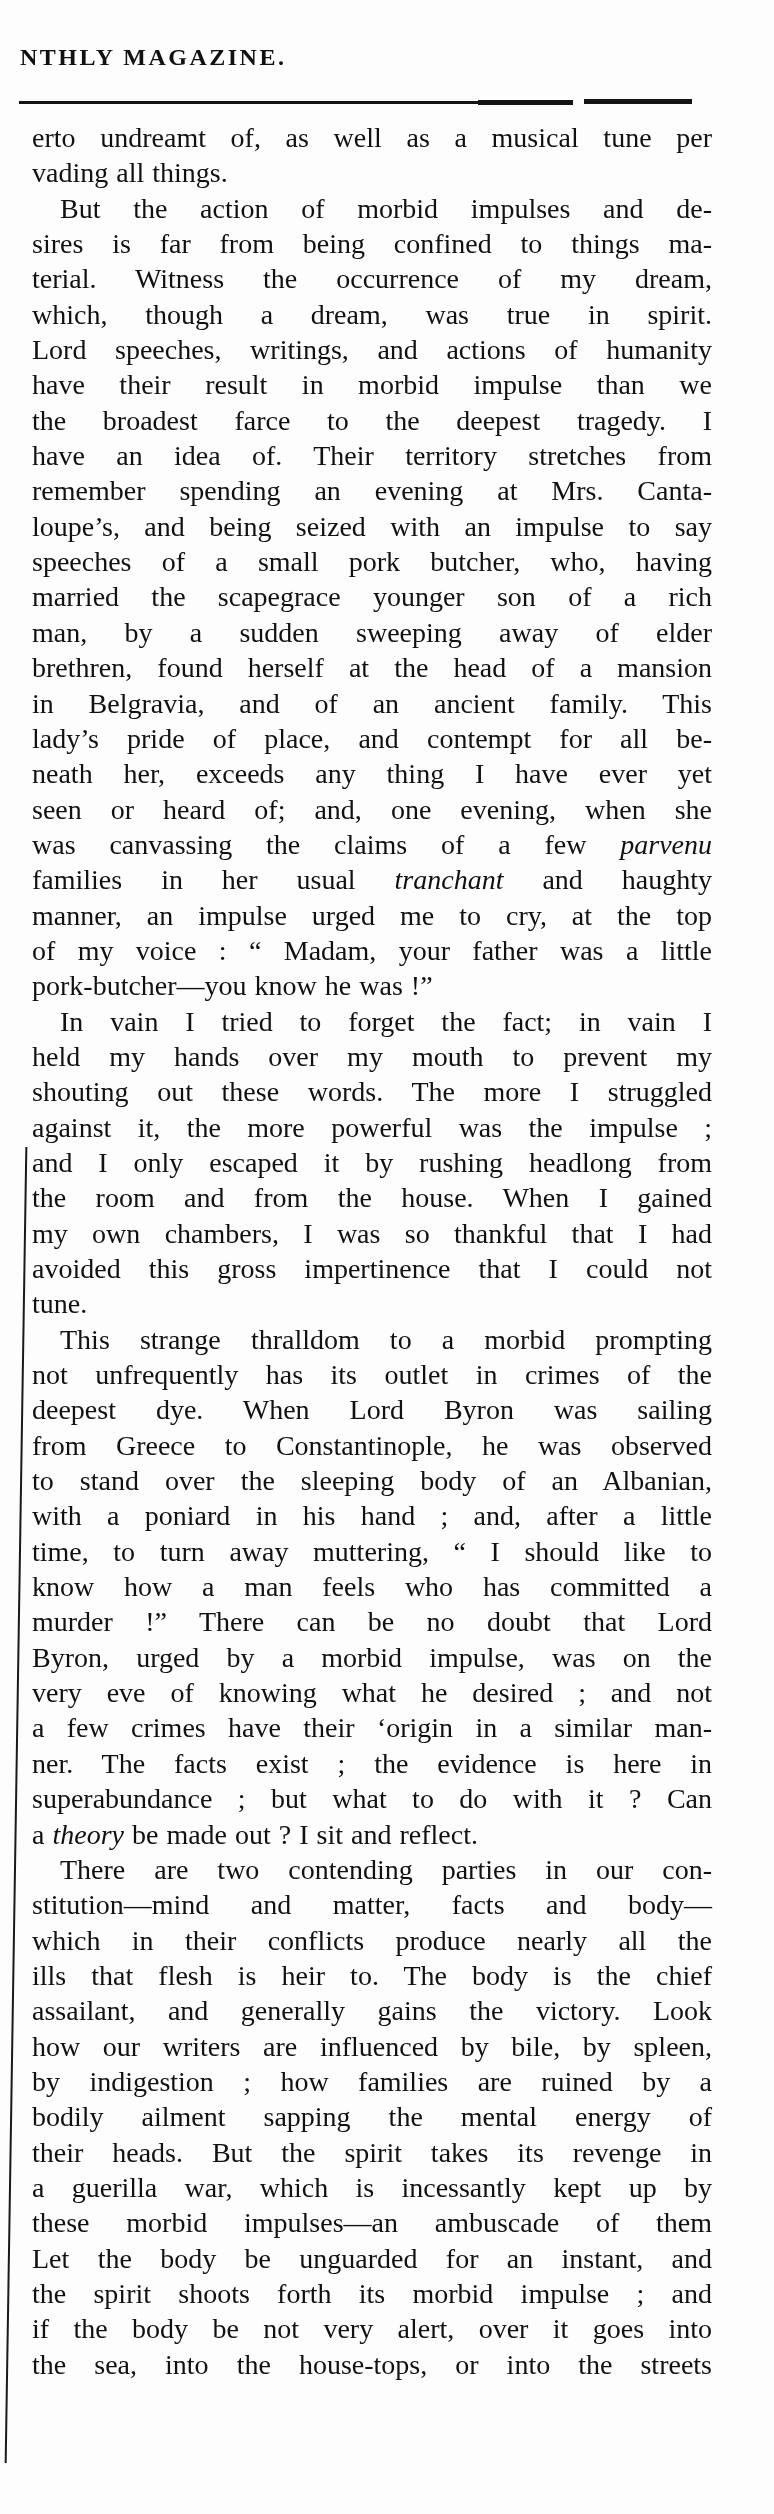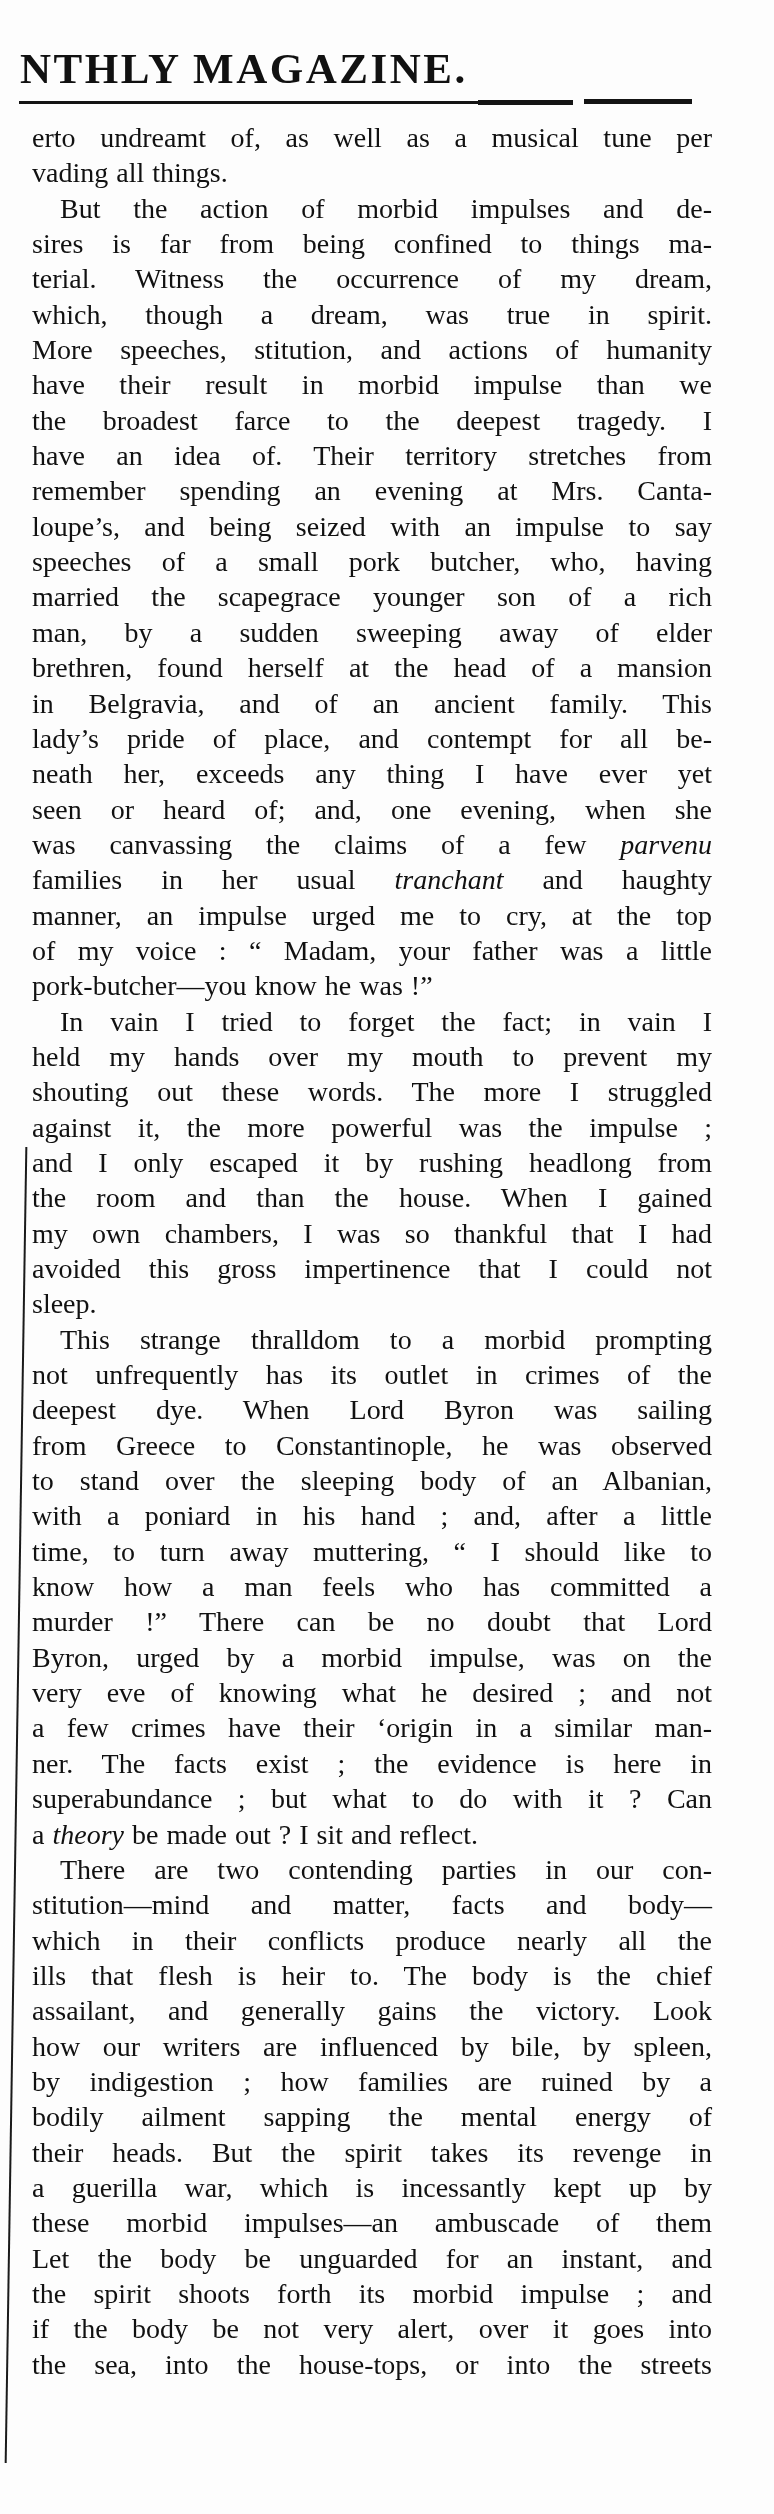--- a/index.html
+++ b/index.html
@@ -9,21 +9,21 @@
     position: relative;
     background: #fdfdfd;
     color: #111111;
     font-family: "Liberation Serif", serif;
     overflow: hidden;
   }
   .masthead {
     position: absolute;
     left: 20px;
     top: 44px;
-    font-size: 43px;
+    font-size: 24px;
     font-weight: bold;
     letter-spacing: 2.5px;
     white-space: nowrap;
   }
   .rule {
     position: absolute;
     background: #141414;
   }
   .rule-a { left: 19px;  top: 101px; width: 462px; height: 3px; }
   .rule-b { left: 478px; top: 100px; width: 95px;  height: 5px; }
@@ -63,21 +63,21 @@
   <div class="rule rule-b"></div>
   <div class="rule rule-c"></div>
   <div class="column-rule"></div>
   <div class="article">
       <div class="line">erto undreamt of, as well as a musical tune per</div>
       <div class="line noj">vading all things.</div>
       <div class="line indent">But the action of morbid impulses and de-</div>
       <div class="line">sires is far from being confined to things ma-</div>
       <div class="line">terial.  Witness the occurrence of my dream,</div>
       <div class="line">which, though a dream, was true in spirit.</div>
-      <div class="line">More speeches, stitution, and actions of humanity</div>
+      <div class="line">Lord speeches, writings, and actions of humanity</div>
       <div class="line">have their result in morbid impulse than we</div>
       <div class="line">the broadest farce to the deepest tragedy.  I</div>
       <div class="line">have an idea of.  Their territory stretches from</div>
       <div class="line">remember spending an evening at Mrs. Canta-</div>
       <div class="line">loupe’s, and being seized with an impulse to say</div>
       <div class="line">speeches of a small pork butcher, who, having</div>
       <div class="line">married the scapegrace younger son of a rich</div>
       <div class="line">man, by a sudden sweeping away of elder</div>
       <div class="line">brethren, found herself at the head of a mansion</div>
       <div class="line">in Belgravia, and of an ancient family.  This</div>
@@ -87,24 +87,24 @@
       <div class="line">was canvassing the claims of a few <i>parvenu</i></div>
       <div class="line">families in her usual <i>tranchant</i> and haughty</div>
       <div class="line">manner, an impulse urged me to cry, at the top</div>
       <div class="line">of my voice : “ Madam, your father was a little</div>
       <div class="line noj">pork-butcher—you know he was !”</div>
       <div class="line indent">In vain I tried to forget the fact; in vain I</div>
       <div class="line">held my hands over my mouth to prevent my</div>
       <div class="line">shouting out these words.  The more I struggled</div>
       <div class="line">against it, the more powerful was the impulse ;</div>
       <div class="line">and I only escaped it by rushing headlong from</div>
-      <div class="line">the room and than the house.  When I gained</div>
+      <div class="line">the room and from the house.  When I gained</div>
       <div class="line">my own chambers, I was so thankful that I had</div>
       <div class="line">avoided this gross impertinence that I could not</div>
-      <div class="line noj">sleep.</div>
+      <div class="line noj">tune.</div>
       <div class="line indent">This strange thralldom to a morbid prompting</div>
       <div class="line">not unfrequently has its outlet in crimes of the</div>
       <div class="line">deepest dye.  When Lord Byron was sailing</div>
       <div class="line">from Greece to Constantinople, he was observed</div>
       <div class="line">to stand over the sleeping body of an Albanian,</div>
       <div class="line">with a poniard in his hand ; and, after a little</div>
       <div class="line">time, to turn away muttering, “ I should like to</div>
       <div class="line">know how a man feels who has committed a</div>
       <div class="line">murder !”  There can be no doubt that Lord</div>
       <div class="line">Byron, urged by a morbid impulse, was on the</div>

